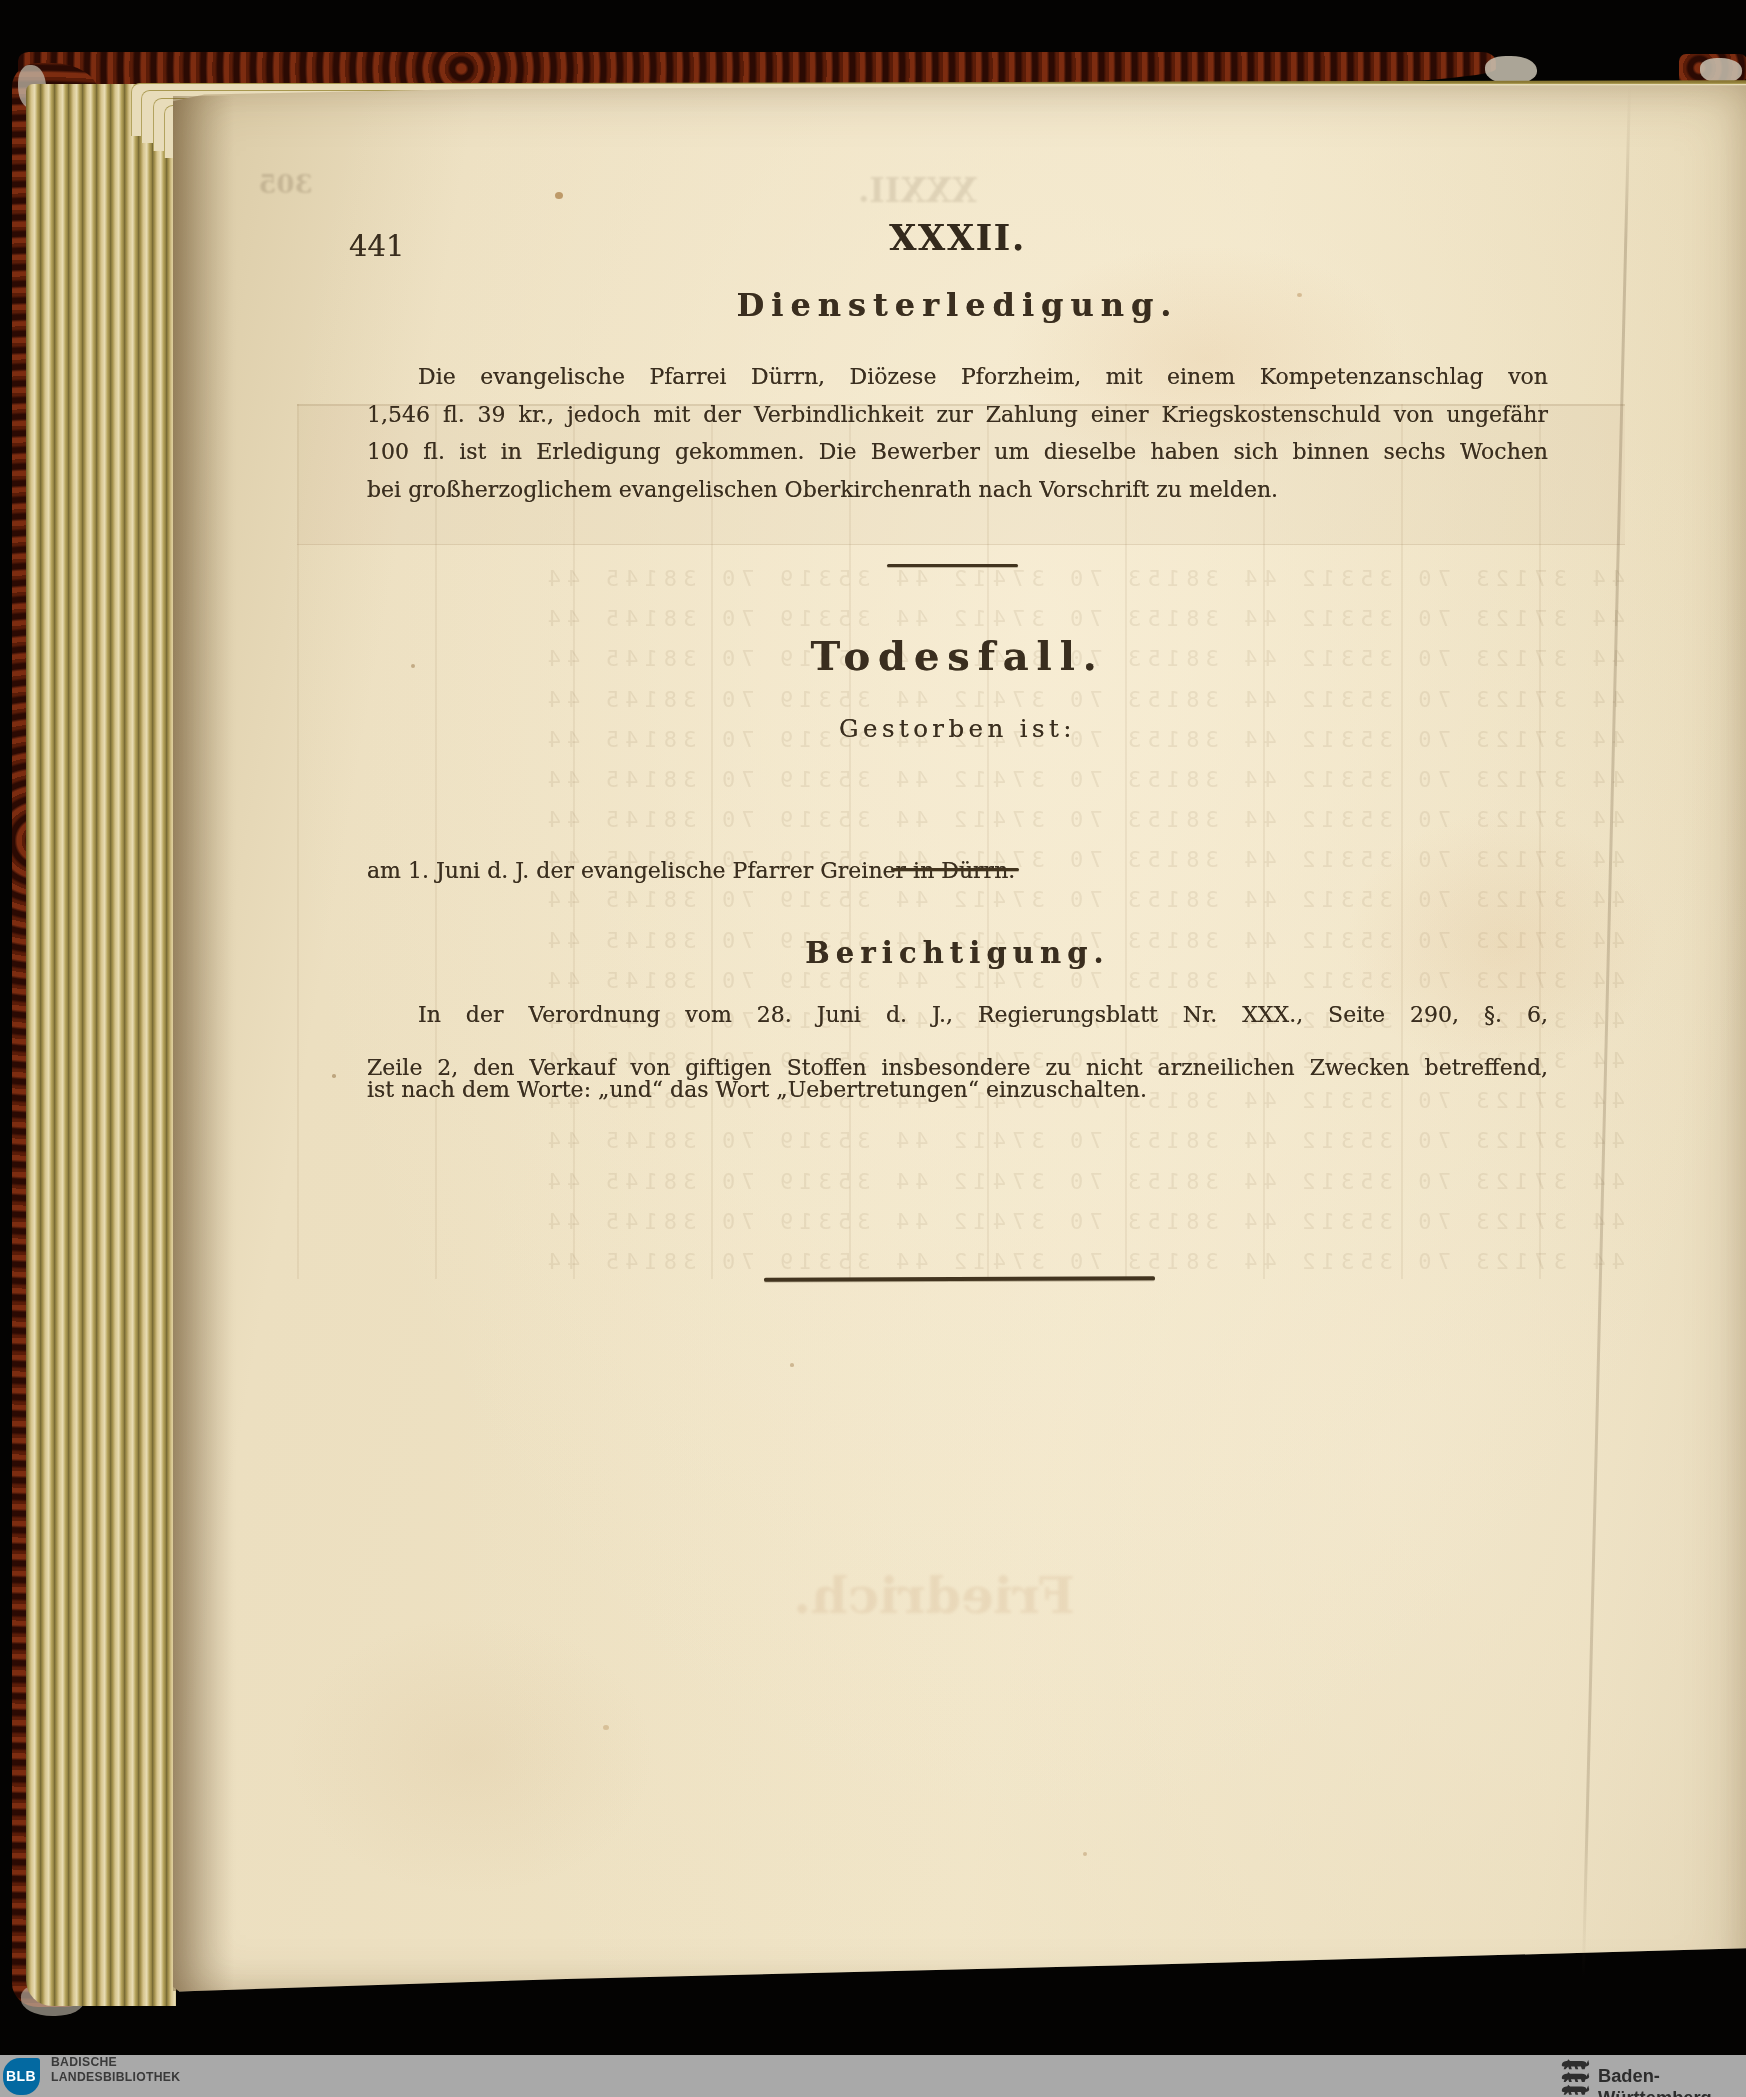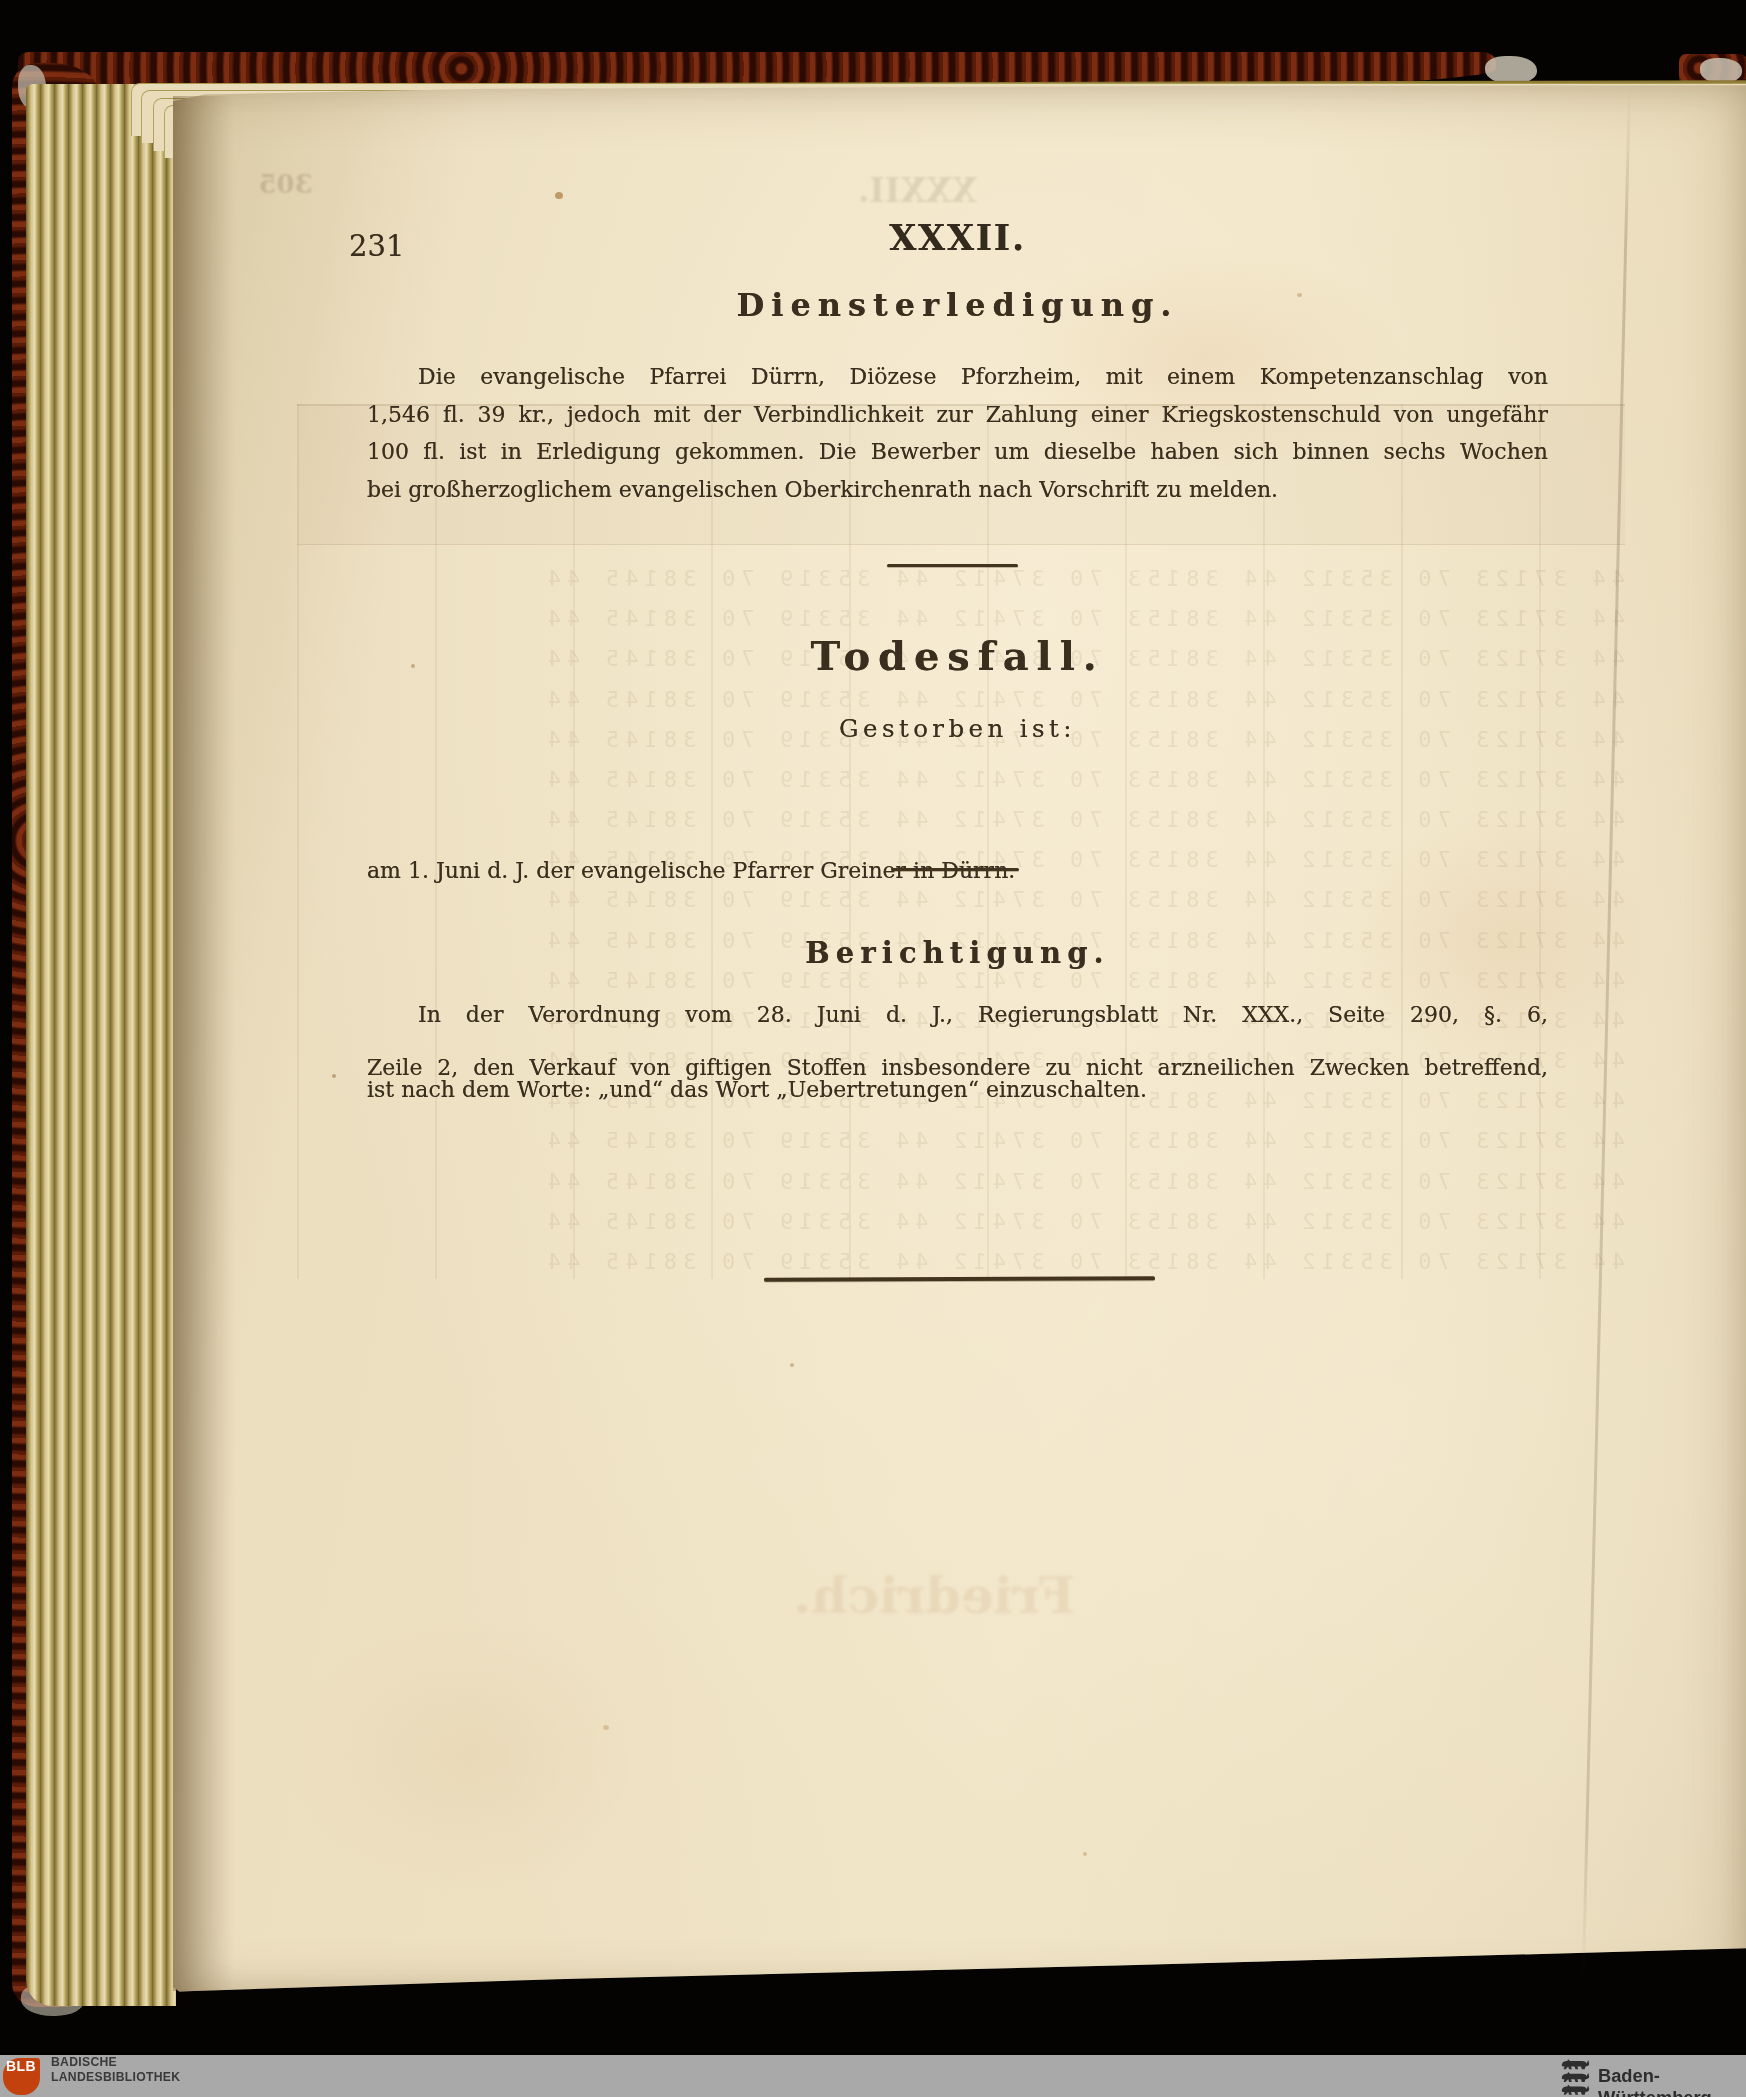--- a/index.html
+++ b/index.html
@@ -90,22 +90,22 @@
   .just{white-space:normal;text-align:justify;text-align-last:justify;}
   .ind{padding-left:51px;width:1130px;}
   .rule{position:absolute;background:#42341f;height:2.6px;border-radius:1.7px;box-shadow:0 0.9px 0 rgba(66,52,31,.3);}
   .rule1{left:887px;top:564px;width:131px;}
   .rule2{left:891px;top:868px;width:128px;}
   .rule3{left:764px;top:1277px;width:391px;height:3.5px;transform:rotate(-0.2deg);}
 
   
   .footer{position:absolute;left:0;top:2055px;width:1747px;height:43px;background:#a9a9a9;
     font-family:"Liberation Sans", sans-serif;}
-  .blb-badge{position:absolute;left:2.6px;top:2.6px;width:37px;height:37px;background:#c2410c;
-    border-radius:46% 8% 46% 46%;display:flex;justify-content:center;}
+  .blb-badge{position:absolute;left:2.6px;top:2.6px;width:37px;height:37px;background:#0369a1;
+    border-radius:46% 8% 46% 46%;display:flex;align-items:center;justify-content:center;}
   .blb-badge span{color:#fff;font-weight:bold;font-size:14px;letter-spacing:0.4px;}
   .blb-name{position:absolute;left:51px;top:0;color:#3a3a3a;font-weight:bold;font-size:12.2px;line-height:15px;letter-spacing:0.3px;}
   .bw-crest{position:absolute;left:1560px;top:1.7px;width:31px;height:39px;}
   .bw-label{position:absolute;left:1598px;top:9.6px;color:#2d2d2d;font-weight:600;font-size:18.3px;}
 </style>
 </head>
 <body>
 
 <div class="stage">
 
@@ -158,21 +158,21 @@
   <div class="stain st2"></div>
   <div class="stain st3"></div>
   <div class="speck sp1"></div>
   <div class="speck sp2"></div>
   <div class="speck sp3"></div>
   <div class="speck sp4"></div>
   <div class="speck sp5"></div>
   <div class="speck sp6"></div>
   <div class="speck sp7"></div>
 
-  <div class="txt pageno">231</div>
+  <div class="txt pageno">441</div>
   <div class="txt numeral">XXXII.</div>
   <div class="txt h-main">Diensterledigung.</div>
 
   <div class="txt bline just ind" style="top:358px;">Die evangelische Pfarrei Dürrn, Diözese Pforzheim, mit einem Kompetenzanschlag von</div>
   <div class="txt bline just" style="top:396px;">1,546 fl. 39 kr., jedoch mit der Verbindlichkeit zur Zahlung einer Kriegskostenschuld von ungefähr</div>
   <div class="txt bline just" style="top:433px;">100 fl. ist in Erledigung gekommen. Die Bewerber um dieselbe haben sich binnen sechs Wochen</div>
   <div class="txt bline" style="top:471px;">bei großherzoglichem evangelischen Oberkirchenrath nach Vorschrift zu melden.</div>
 
   <div class="rule rule1"></div>
 

